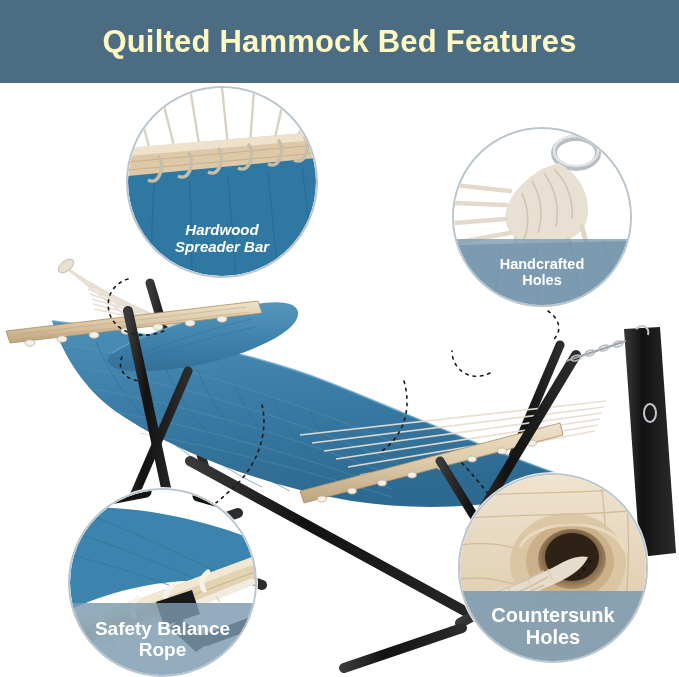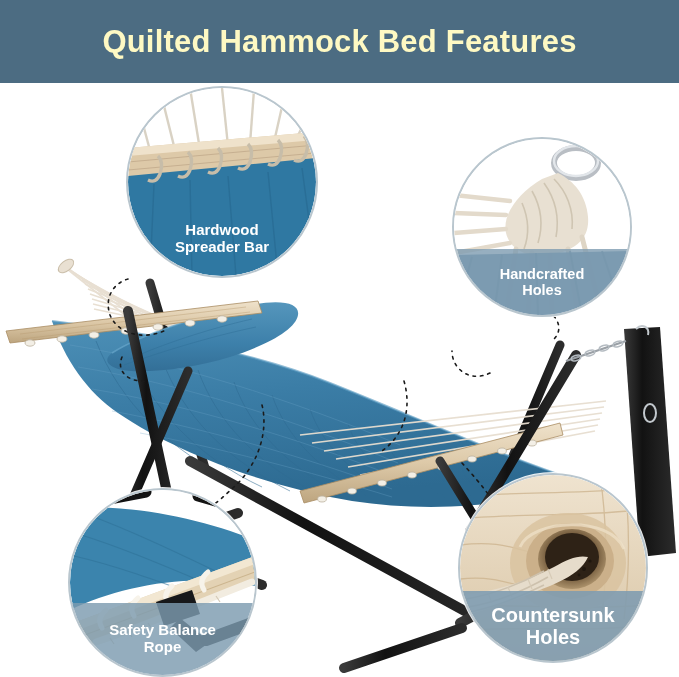--- a/index.html
+++ b/index.html
@@ -21,27 +21,27 @@
            border:2px solid #b9c6ce;background:#ffffff;
            box-shadow:0 0 0 1px rgba(255,255,255,.9);}
   .callout .inner{position:absolute;inset:0;border-radius:50%;overflow:hidden;}
   .callout .cap{position:absolute;left:0;right:0;bottom:0;
                 display:flex;flex-direction:column;align-items:center;justify-content:center;
                 color:#ffffff;font-weight:bold;text-align:center;line-height:1.12;}
   .cap span{display:block;}
 
   
   #c-spreader{left:126px;top:86px;width:188px;height:188px;}
-  #c-rope{left:452px;top:137px;width:176px;height:176px;}
+  #c-rope{left:452px;top:127px;width:176px;height:176px;}
   #c-safety{left:68px;top:488px;width:185px;height:185px;}
   #c-holes{left:458px;top:473px;width:186px;height:186px;}
 
-  #c-spreader .cap{height:74px;font-size:15px;background:transparent;}
+  #c-spreader .cap{height:74px;font-size:15px;background:transparent;font-style:italic;}
   #c-rope .cap{height:66px;font-size:14.5px;background:rgba(125,155,176,.80);}
-  #c-safety .cap{height:72px;font-size:15px;background:rgba(125,155,176,.82);}
+  #c-safety .cap{height:72px;font-size:19px;background:rgba(125,155,176,.82);}
   #c-holes .cap{height:70px;font-size:20px;background:rgba(125,155,176,.88);}
 </style>
 </head>
 <body>
 
 <div id="stage">
 
   <div class="header">
     <div class="header-title">Quilted Hammock Bed Features</div>
   </div>

